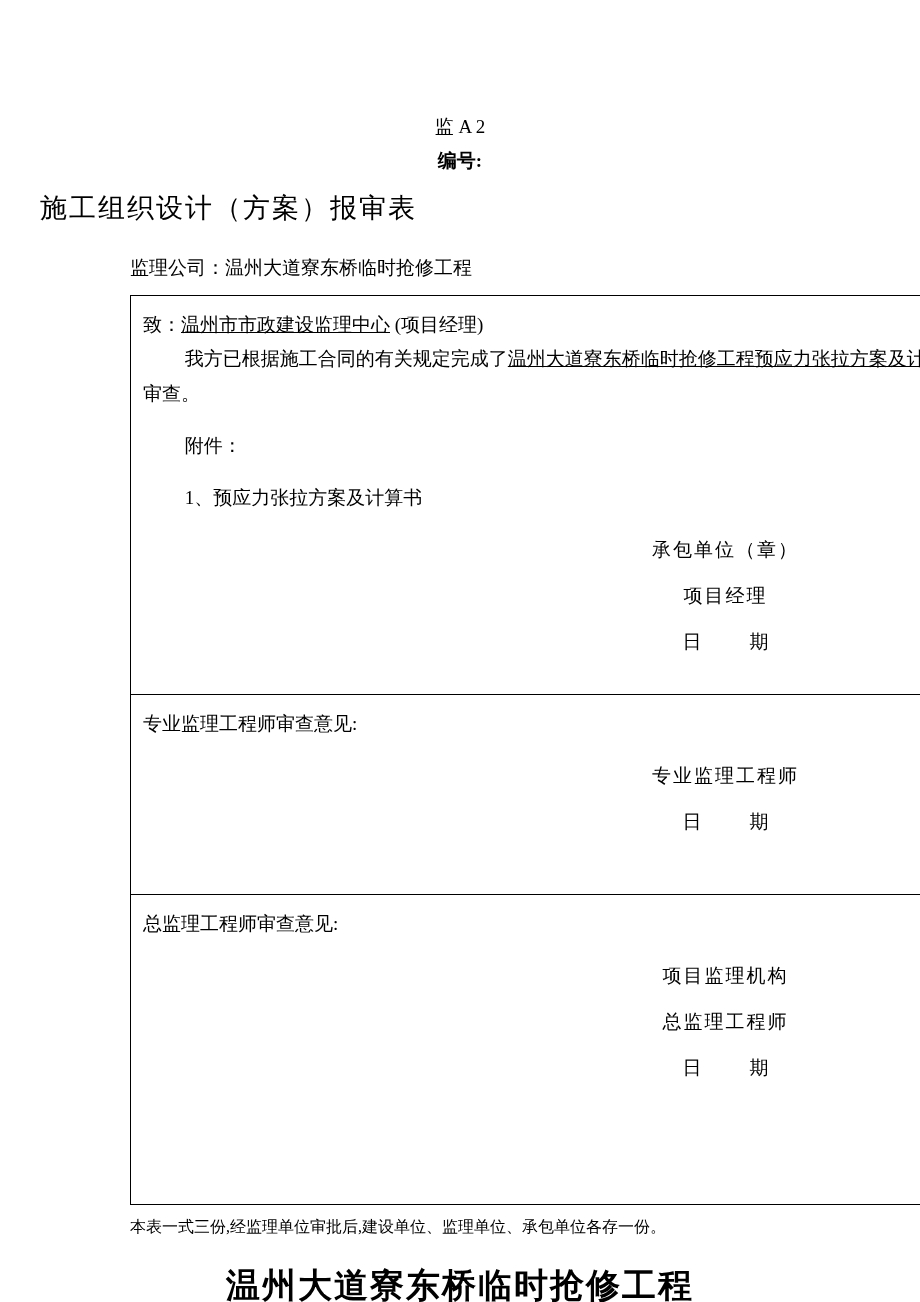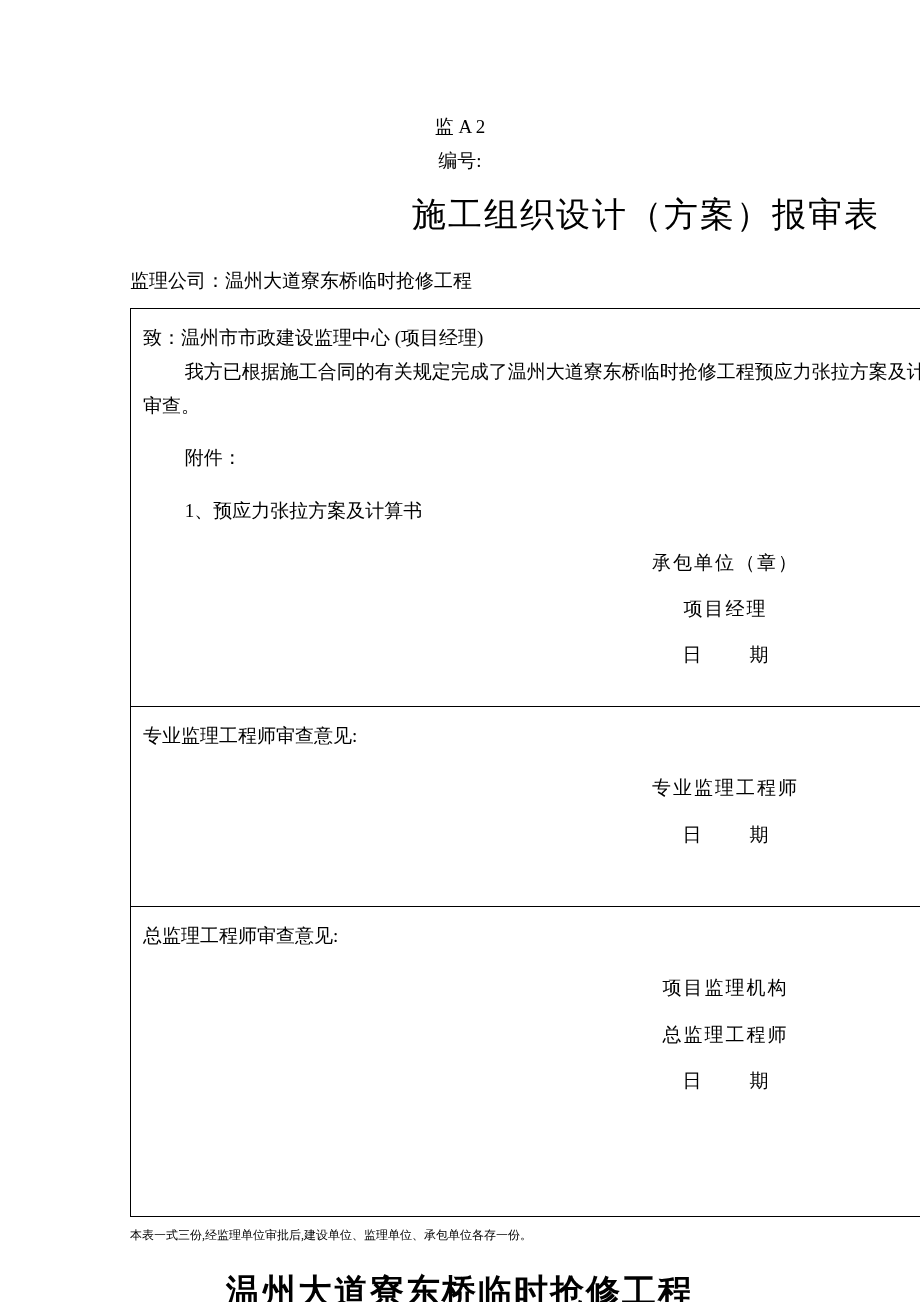--- a/index.html
+++ b/index.html
@@ -7,48 +7,48 @@
       font-family: "SimSun", "宋体", serif;
       background: #ffffff;
       width: 920px;
       margin: 0 auto;
       padding: 110px 40px 40px 40px;
       color: #000;
       font-size: 19px;
       line-height: 1.8;
     }
     .header-code { text-align: center; font-size: 19px; }
-    .header-serial { text-align: center; font-size: 19px; margin-bottom: 6px; }
-    .title { text-align: right; font-size: 34px; margin-bottom: 18px; letter-spacing: 2px; }
+    .header-serial { text-align: center; font-size: 19px; margin-bottom: 6px; font-weight: bold; }
+    .title { text-align: left; font-size: 27px; margin-bottom: 18px; letter-spacing: 2px; }
     .project-line { margin-left: 90px; font-size: 19px; margin-bottom: 10px; }
     .main-table {
       border-collapse: collapse;
       border-top: 1px solid #000;
       border-left: 1px solid #000;
       margin-left: 90px;
       width: 830px;
     }
     .main-table td {
       border-bottom: 1px solid #000;
       padding: 12px 12px 22px 12px;
       vertical-align: top;
       font-size: 19px;
     }
     .indent1 { text-indent: 2.2em; }
-    .underline { }
+    .underline { text-decoration: underline; }
     .sig-block { margin-top: 18px; }
     .sig-line { text-align: center; padding-left: 360px; margin-bottom: 12px; letter-spacing: 2px;}
     .sig-line.date { letter-spacing: 0; }
     .date-gap { display: inline-block; width: 48px; }
     .cell1 { height: auto; }
     .cell2 { height: 200px; }
     .cell3 { height: 310px; }
     .footer-note {
       margin-left: 90px;
-      font-size: 12px;
+      font-size: 16px;
       margin-top: 8px;
       margin-bottom: 14px;
     }
     .big-title {
       text-align: center;
       font-family: "SimHei", "黑体", sans-serif;
       font-size: 34px;
       font-weight: bold;
       letter-spacing: 2px;
       margin-bottom: 40px;

